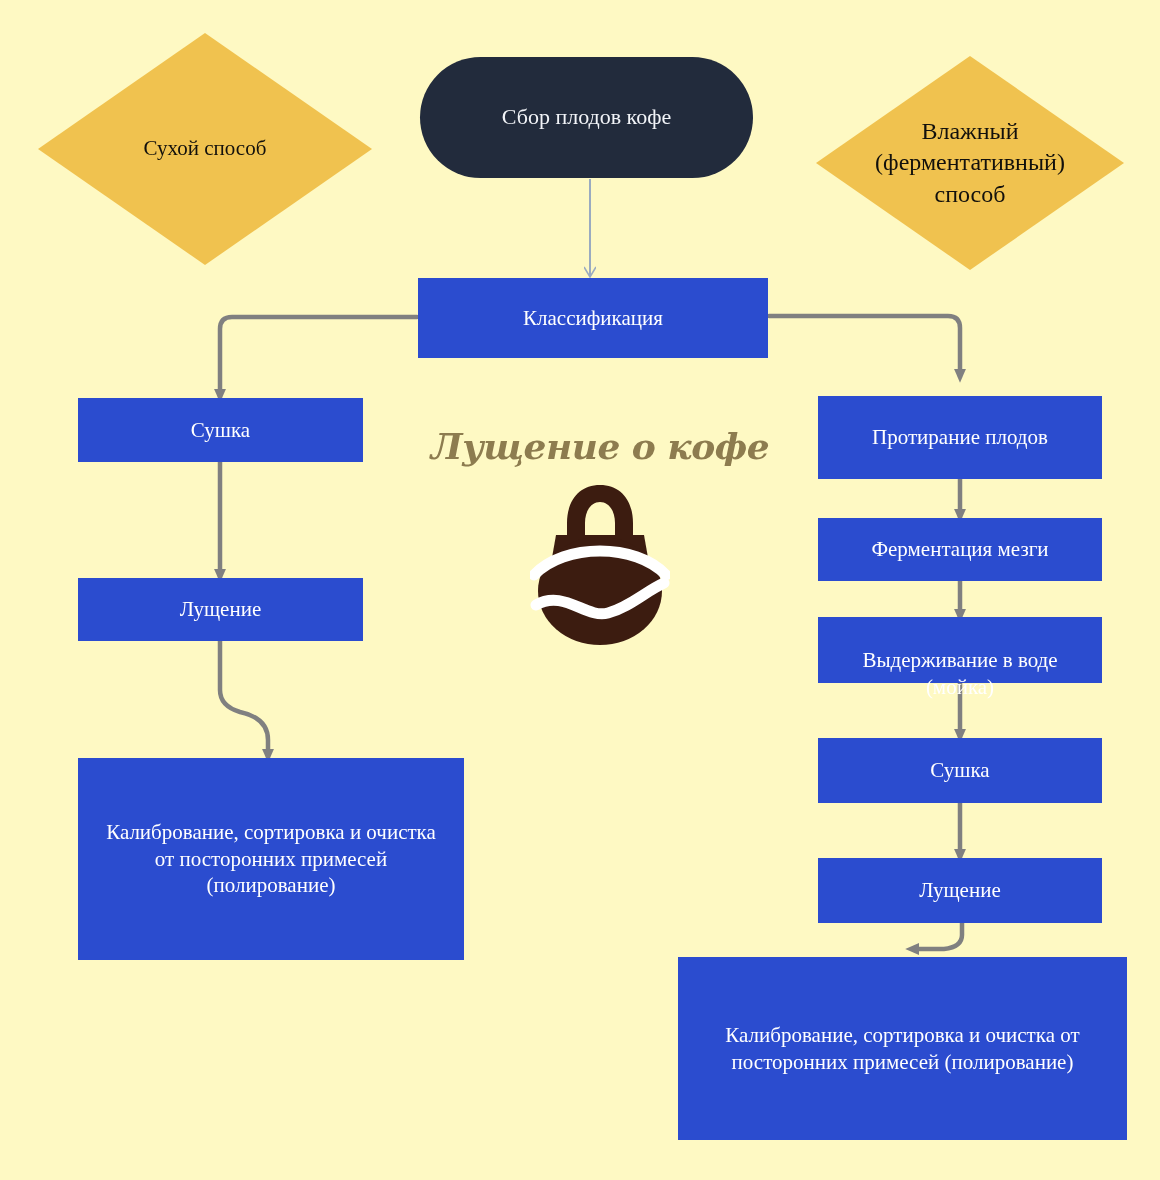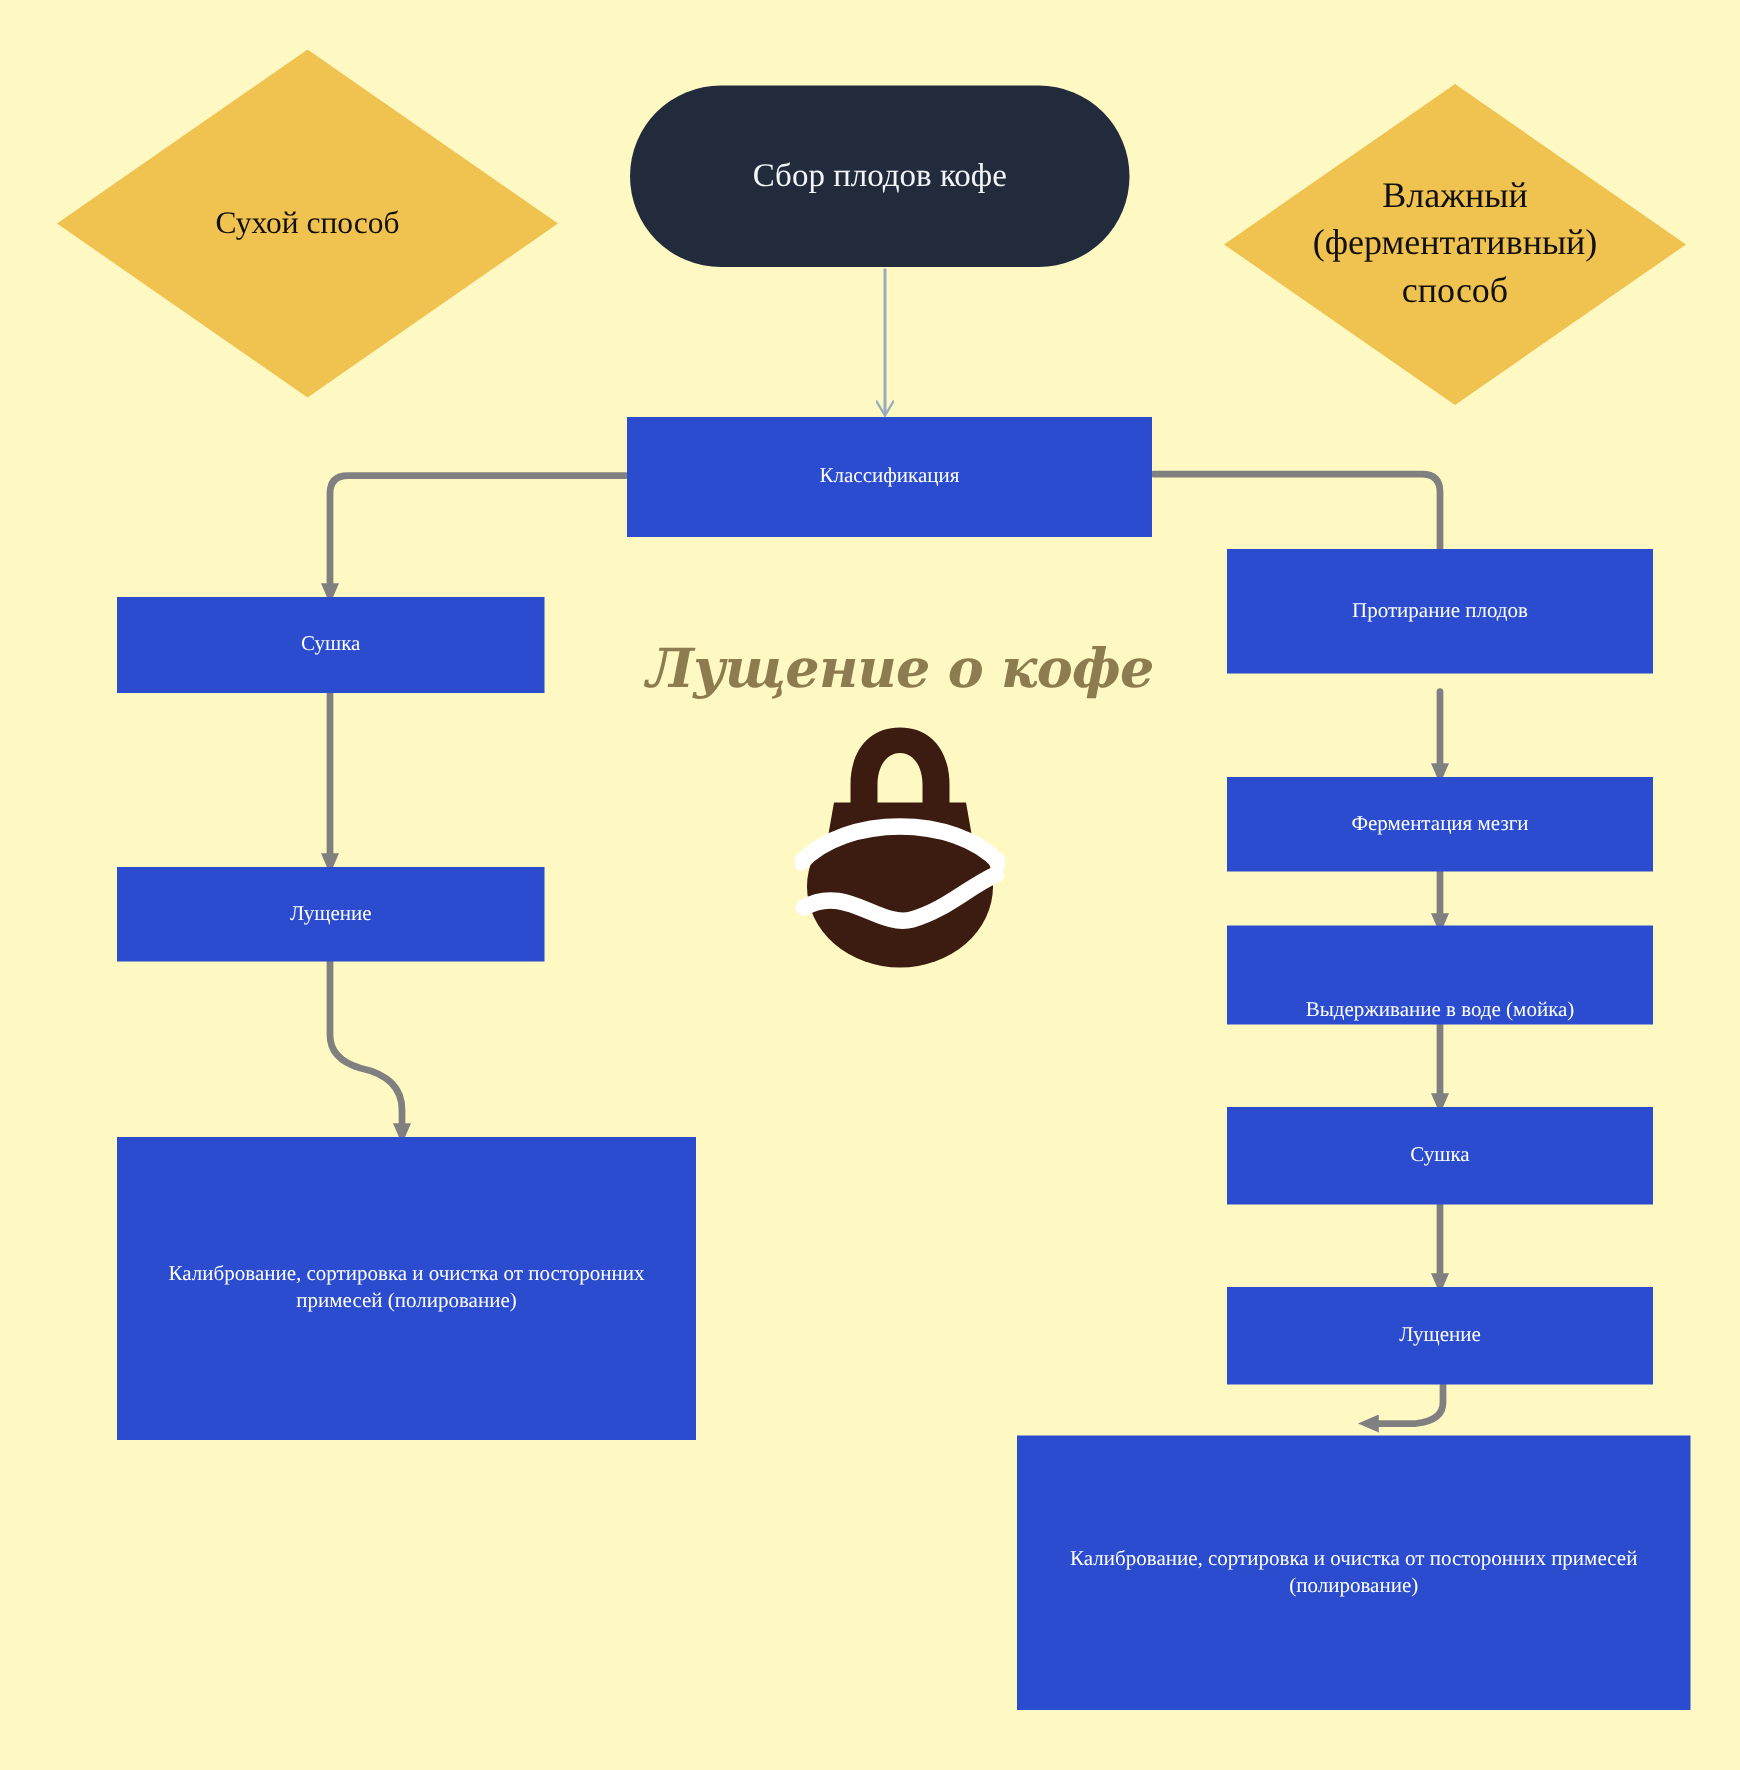--- a/index.html
+++ b/index.html
@@ -38,21 +38,21 @@
     display: block;
     width: 100%;
     padding: 0 10px;
     box-sizing: border-box;
     line-height: 1.28;
     white-space: pre-line;
   }
   .proc {
     background: #2b4ccf;
     color: #ffffff;
-    font-size: 14px;
+    font-size: 21px;
   }
   .start {
     background: #222b3c;
     color: #f2f4f8;
     font-size: 22px;
     border-radius: 62px;
   }
   .diamond-wrap {
     position: absolute;
     z-index: 2;
@@ -167,21 +167,21 @@
   </div>
 
   <div class="node proc" style="left:78px; top:578px; width:285px; height:63px;">
     <span class="lbl">Лущение</span>
   </div>
 
   <div class="node proc" style="left:78px; top:758px; width:386px; height:202px;">
     <span class="lbl" style="padding:0 26px;">Калибрование, сортировка и очистка от посторонних примесей (полирование)</span>
   </div>
 
-  <div class="node proc" style="left:818px; top:366px; width:284px; height:83px;">
+  <div class="node proc" style="left:818px; top:396px; width:284px; height:83px;">
     <span class="lbl">Протирание плодов</span>
   </div>
 
   <div class="node proc" style="left:818px; top:518px; width:284px; height:63px;">
     <span class="lbl">Ферментация мезги</span>
   </div>
 
   <div class="node proc" style="left:818px; top:617px; width:284px; height:66px;">
     <span class="lbl" style="padding:0 30px;margin-top:47px;">Выдерживание в воде (мойка)</span>
   </div>

